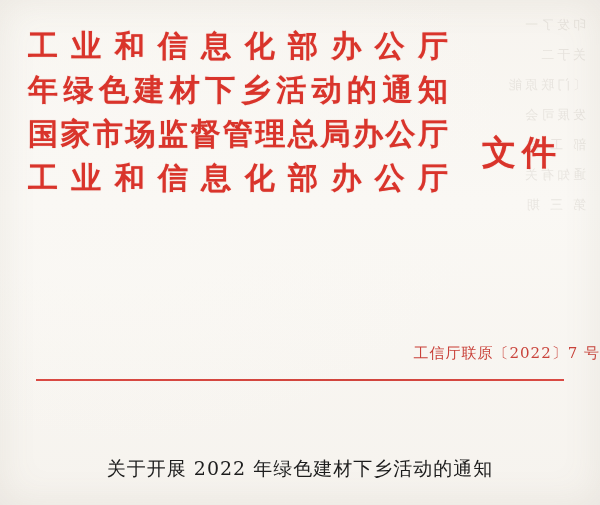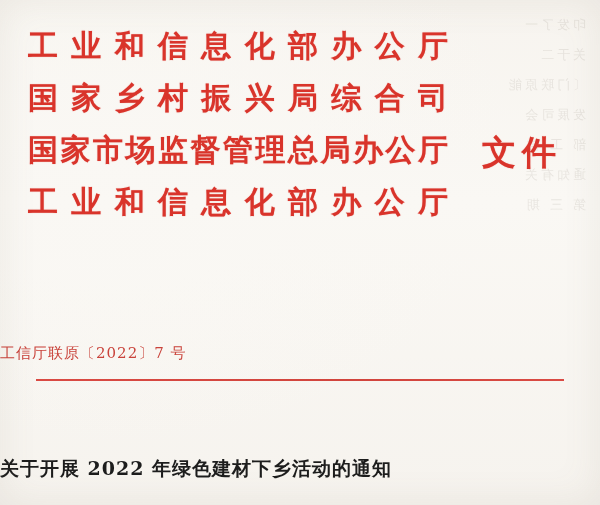--- a/index.html
+++ b/index.html
@@ -43,21 +43,21 @@
     position: absolute;
     left: 0;
     top: 24px;
     width: 600px;
     padding: 0 28px;
     box-sizing: border-box;
   }
   .org-lines {
     display: flex;
     flex-direction: column;
-    gap: 8px;
+    gap: 0;
     width: 420px;
   }
   .org-line {
     color: #d9342b;
     font-family: "DejaVu Serif", serif;
     font-weight: bold;
     font-size: 30px;
     line-height: 44px;
     letter-spacing: 0px;
     text-align: justify;
@@ -75,44 +75,44 @@
     font-size: 34px;
     letter-spacing: 6px;
     text-shadow: 0 0 1px rgba(217,52,43,0.45);
     margin-left: 35px;
   }
   .doc-number {
     position: absolute;
     left: 0;
     top: 344px;
     width: 600px;
-    text-align: left;
+    text-align: right;
     color: #c9423a;
     font-family: "DejaVu Serif", serif;
     font-size: 15px;
     letter-spacing: 1px;
   }
   .red-rule {
     position: absolute;
     left: 36px;
     top: 379px;
     width: 528px;
     height: 2px;
     background: linear-gradient(90deg, #d8413a, #cf3b33 60%, #d8413a);
     opacity: 0.95;
   }
   .title {
     position: absolute;
     left: 0;
     top: 456px;
     width: 600px;
-    text-align: left;
+    text-align: center;
     color: #1d1d1d;
     font-family: "DejaVu Serif", serif;
-    font-weight: bold;
+    font-weight: normal;
     font-size: 19px;
     letter-spacing: 1px;
   }
   .edge-shadow {
     position: absolute;
     inset: 0;
     pointer-events: none;
     box-shadow: inset 0 0 38px rgba(120,105,88,0.10);
   }
 </style>
@@ -125,21 +125,21 @@
 关于二
 〔门联原能
 发展司会
 部 工 信
 通知有关
 第 三 期</div>
 
   <div class="masthead">
     <div class="org-lines">
       <div class="org-line">工业和信息化部办公厅</div>
-      <div class="org-line">国家乡村振兴局综合司</div>
+      <div class="org-line">年绿色建材下乡活动的通知</div>
       <div class="org-line">国家市场监督管理总局办公厅</div>
       <div class="org-line">工业和信息化部办公厅</div>
     </div>
   </div>
 
   <div class="wenjian">文件</div>
 
   <div class="doc-number">工信厅联原〔2022〕7 号</div>
 
   <div class="red-rule"></div>

